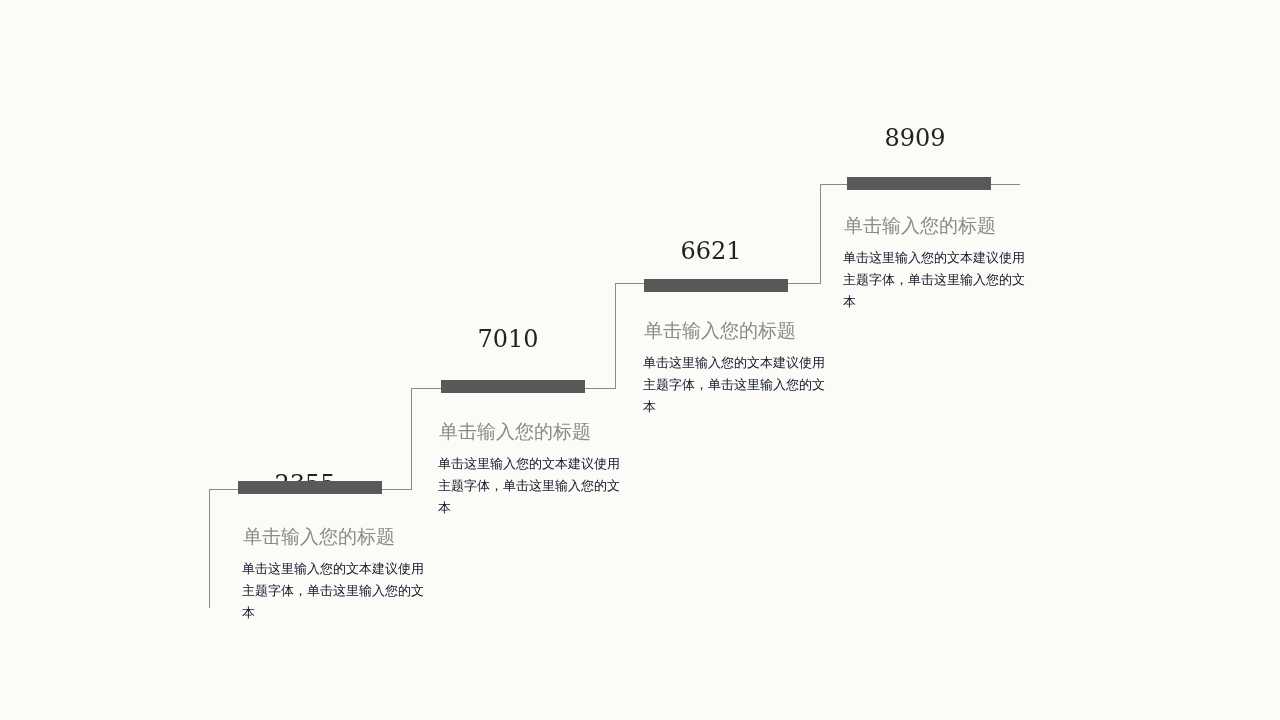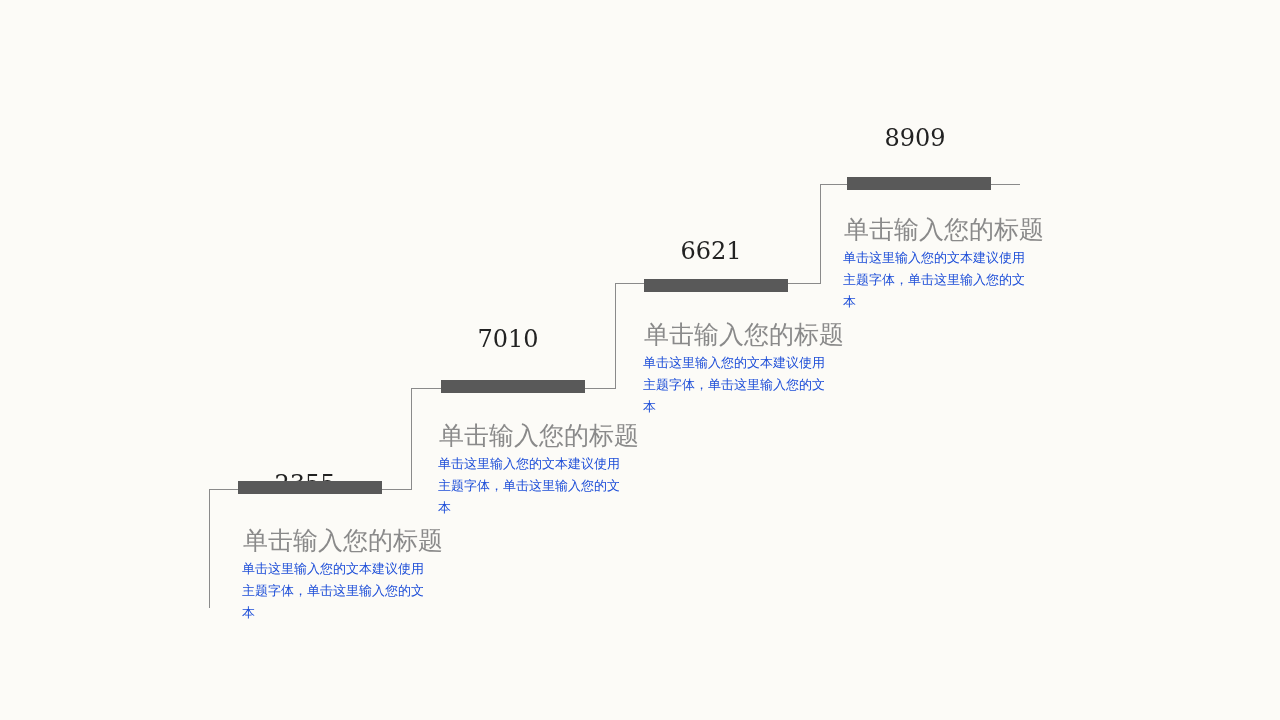--- a/index.html
+++ b/index.html
@@ -1,21 +1,21 @@
 <!DOCTYPE html>
 <html><head>
 <meta charset="utf-8">
 <style>
   html, body { margin:0; padding:0; }
   body { width:1280px; height:720px; background:#fcfbf7; position:relative; overflow:hidden; font-family:"DejaVu Sans", sans-serif; }
   .line { position:absolute; background:#8a8a8a; }
   .bar { position:absolute; height:13px; width:144px; background:#595959; }
   .num { position:absolute; width:144px; text-align:center; font-family:"DejaVu Serif", serif; font-size:24px; color:#222; }
-  .title { position:absolute; font-size:25px; color:#8a8a8a; font-family:"DejaVu Serif", serif; white-space:nowrap; }
-  .desc { position:absolute; width:188px; font-size:13px; line-height:22px; color:#1d4ed8; }
+  .title { position:absolute; font-size:19px; color:#8a8a8a; font-family:"DejaVu Serif", serif; white-space:nowrap; }
+  .desc { position:absolute; width:188px; font-size:13px; line-height:22px; color:#0f172a; }
 </style>
 </head>
 <body>
 
 <div class="line" style="left:209px;top:489px;width:1px;height:119px;"></div>
 <div class="line" style="left:209px;top:489px;width:202px;height:1px;"></div>
 <div class="line" style="left:411px;top:388px;width:1px;height:102px;"></div>
 <div class="line" style="left:411px;top:388px;width:204px;height:1px;"></div>
 <div class="line" style="left:615px;top:283px;width:1px;height:106px;"></div>
 <div class="line" style="left:615px;top:283px;width:205px;height:1px;"></div>

